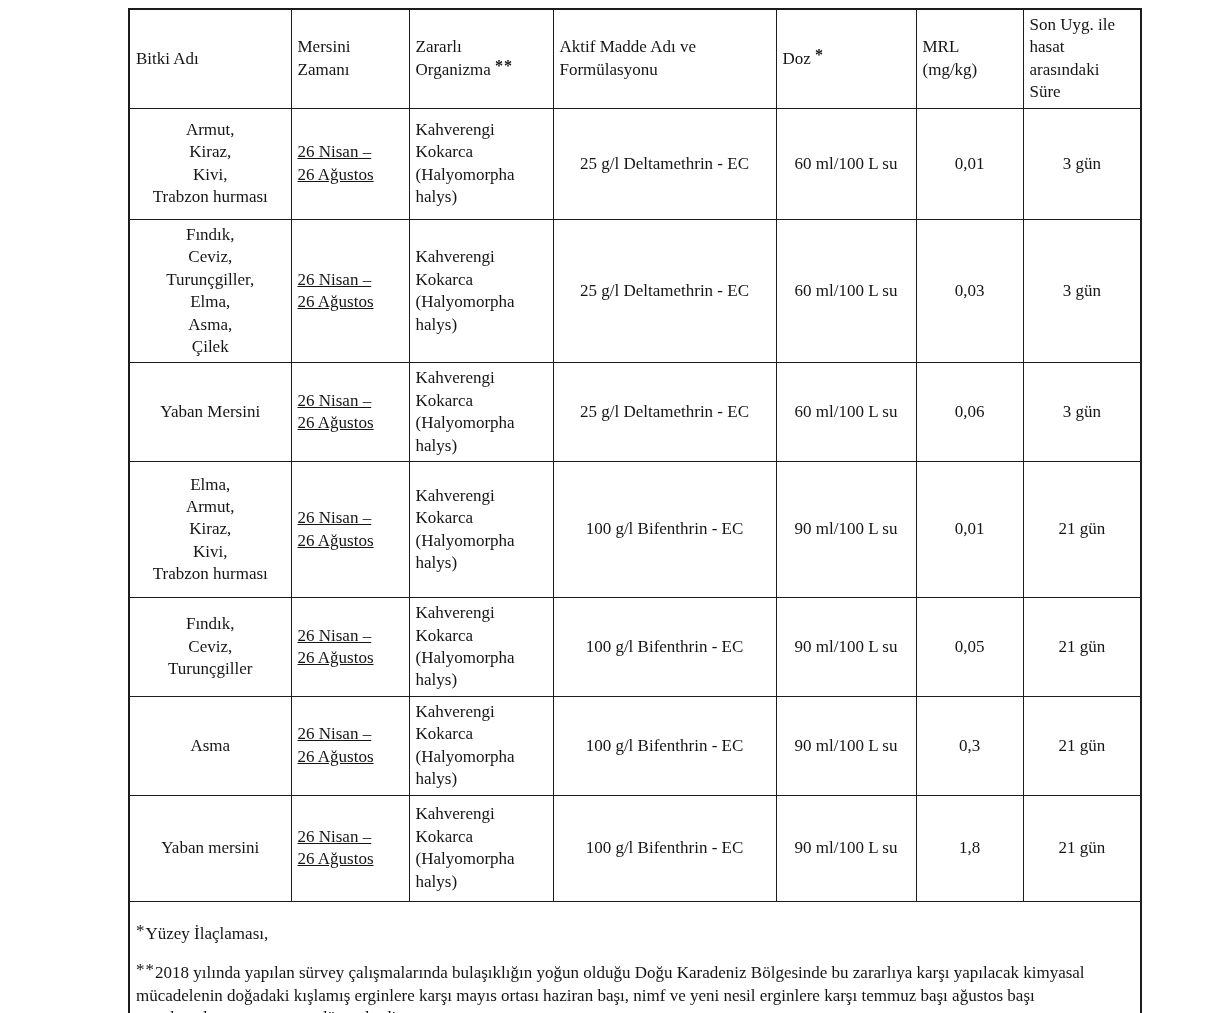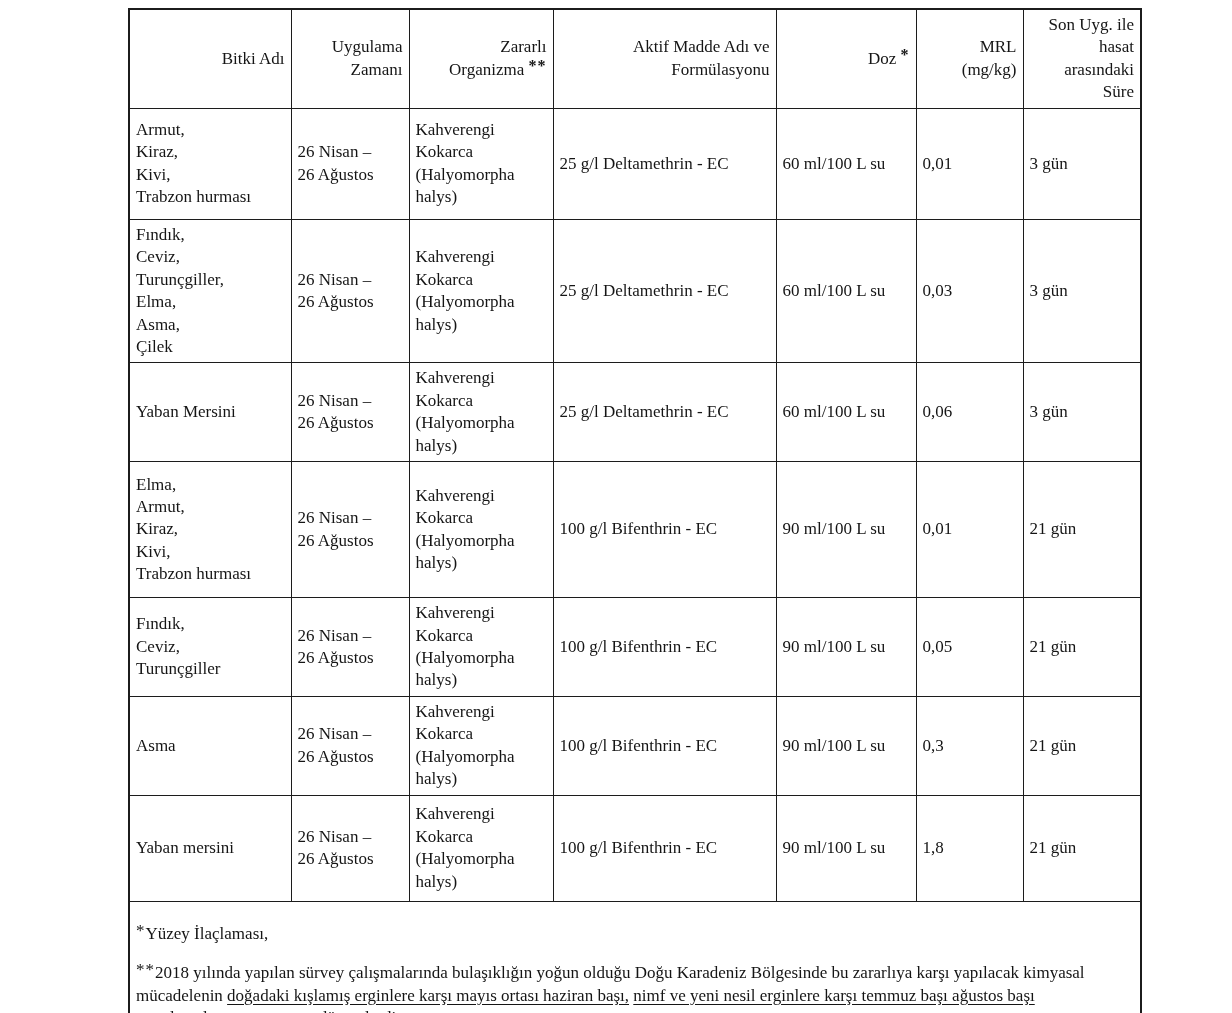--- a/index.html
+++ b/index.html
@@ -29,40 +29,41 @@
     border: 1.6px solid #1c1c1c;
     vertical-align: middle;
     font-size: 17px;
     line-height: 1.32;
     padding: 4px 6px;
     background: #ffffff;
     font-weight: normal;
   }
   th.hdr {
     font-weight: bold;
-    text-align: right;
+    text-align: left;
     white-space: pre-line;
     font-size: 17.5px;
     margin-left: 32px;
   }
   .sup {
     font-weight: bold;
     position: relative;
     top: -4px;
     letter-spacing: 1px;
     font-size: 16px;
   }
   td.c-center {
-    text-align: left;
+    text-align: center;
     white-space: pre-line;
   }
   td.c-left {
     text-align: left;
     white-space: pre-line;
     padding-left: 10px;
+    text-decoration: underline;
   }
   td.c-organism {
     text-align: left;
     vertical-align: middle;
     padding-left: 10px;
     padding-right: 4px;
     margin-top: 20px;
   }
   td.c-organism .org-name,
   td.c-organism .org-latin {
@@ -76,40 +77,40 @@
     font-size: 17.5px;
     line-height: 1.6;
     white-space: normal;
   }
   .fn-line { margin: 17px 0 2px 0; }
   .fn-marker {
     position: relative;
     top: -3px;
     letter-spacing: 1px;
   }
-  .u { text-decoration: underline; text-underline-offset: 3px; }
+  .u { text-underline-offset: 3px; }
 </style>
 </head>
 <body>
 
 <div class="page">
   <table class="doc-table">
     <colgroup>
       <col style="width:162px">
       <col style="width:118px">
       <col style="width:144px">
       <col style="width:223px">
       <col style="width:140px">
       <col style="width:107px">
       <col style="width:118px">
     </colgroup>
     <tbody>
       <tr style="height:88px">
         <th class="hdr"><span>Bitki Adı</span></th>
-        <th class="hdr"><span>Uygulama
+        <th class="hdr"><span>Mersini
 Zamanı</span></th>
         <th class="hdr"><span>Zararlı
 Organizma</span> <span class="sup">**</span></th>
         <th class="hdr"><span>Aktif Madde Adı ve
 Formülasyonu</span></th>
         <th class="hdr"><span>Doz</span> <span class="sup">*</span></th>
         <th class="hdr"><span>MRL
 (mg/kg)</span></th>
         <th class="hdr"><span>Son Uyg. ile
 hasat

